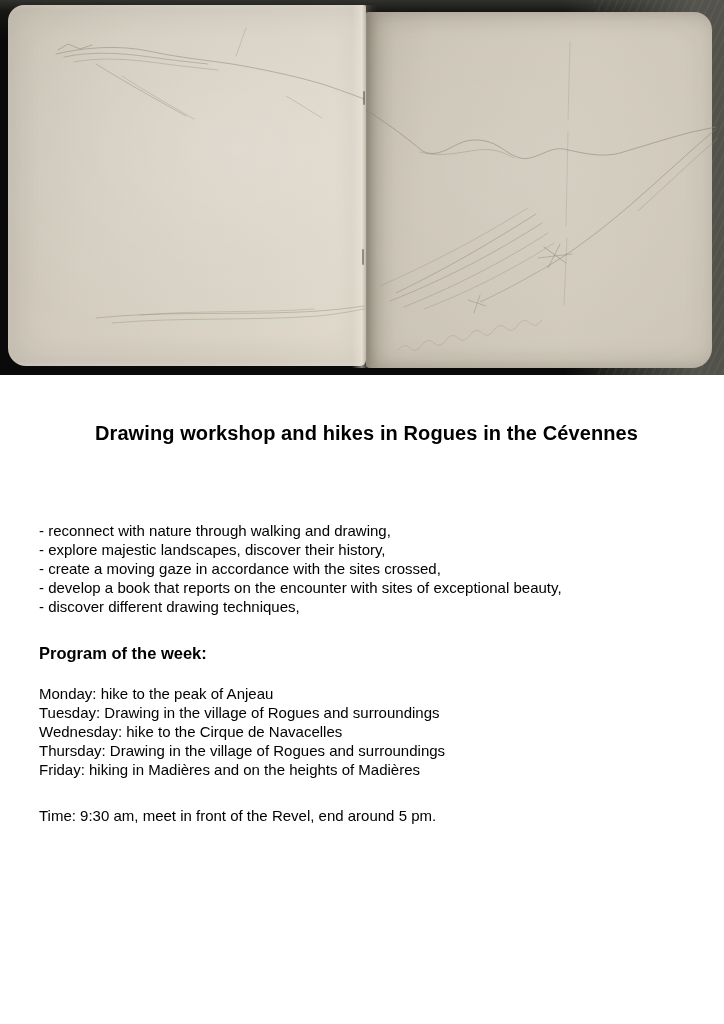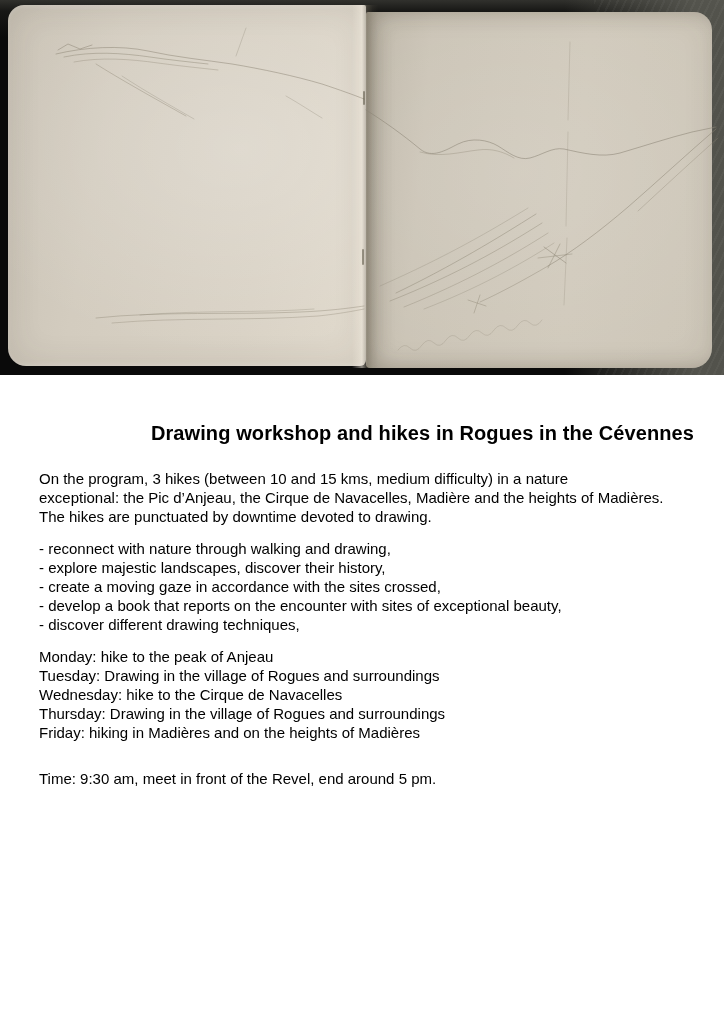--- a/index.html
+++ b/index.html
@@ -37,22 +37,22 @@
   .gutter{
     position:absolute;left:352px;top:5px;width:26px;height:363px;
     background:linear-gradient(90deg,
       rgba(236,229,216,0) 0%, rgba(240,233,220,.55) 38%,
       rgba(112,104,88,.38) 58%, rgba(112,104,88,.10) 80%, rgba(112,104,88,0) 100%);
   }
   .sketch{position:absolute;left:0;top:0;}
   
   .doc{position:absolute;left:0;top:375px;width:724px;box-sizing:border-box;padding:0 30px 0 39px;}
   .doc h1{
-    font-size:20px;line-height:24px;font-weight:bold;text-align:right;
-    margin:46px 0 24px 0;letter-spacing:.1px;
+    font-size:20px;line-height:24px;font-weight:bold;text-align:center;
+    margin:46px 0 76px 0;letter-spacing:.1px;
   }
   .doc .body-block{font-size:15px;line-height:19px;margin:13px 0;white-space:pre-line;}
   .doc h2{font-size:16.5px;line-height:20px;font-weight:bold;margin:27px 0 21px 0;}
   .doc .time{margin-top:27px;}
 </style>
 </head>
 <body>
 
 <div class="canvas">
 
@@ -99,31 +99,29 @@
       <path d="M570,42 L568,120 M568,132 L566,226 M567,238 L564,305" opacity=".25"></path>
 
       <path d="M398,350 q6,-8 12,-2 q6,6 12,-3 q6,-8 12,-2 q6,6 12,-3 q6,-8 12,-2 q6,6 12,-3 q6,-8 12,-2 q6,6 12,-3 q6,-8 12,-2 q6,6 12,-3 q6,-8 12,-2 q6,6 12,-3" opacity=".25"></path>
     </svg>
   </div>
 
   <div class="doc">
     <h1>Drawing workshop and hikes in Rogues in the Cévennes</h1>
 
 
-    <p class="body-block">On the program, 3 hikes (between 10 and 15 kms, medium difficulty) in a nature
-exceptional: the Pic d’Anjeau, the Cirque de Navacelles, Madière and the heights of Madières.
-The hikes are punctuated by downtime devoted to drawing.</p>
 
 
     <p class="body-block">- reconnect with nature through walking and drawing,
 - explore majestic landscapes, discover their history,
 - create a moving gaze in accordance with the sites crossed,
 - develop a book that reports on the encounter with sites of exceptional beauty,
 - discover different drawing techniques,</p>
 
+    <h2>Program of the week:</h2>
 
     <p class="body-block">Monday: hike to the peak of Anjeau
 Tuesday: Drawing in the village of Rogues and surroundings
 Wednesday: hike to the Cirque de Navacelles
 Thursday: Drawing in the village of Rogues and surroundings
 Friday: hiking in Madières and on the heights of Madières</p>
 
     <p class="body-block time">Time: 9:30 am, meet in front of the Revel, end around 5 pm.</p>
   </div>
 

